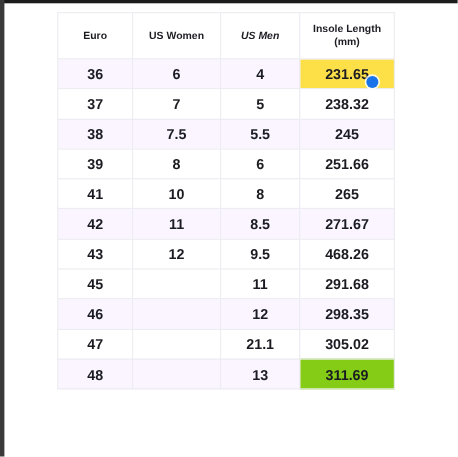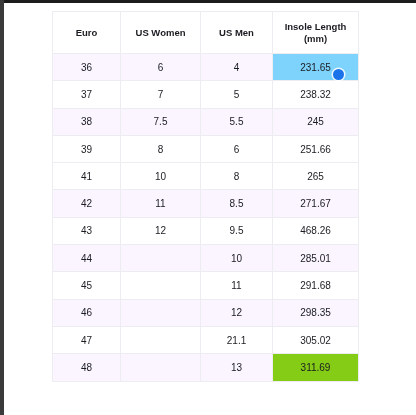--- a/index.html
+++ b/index.html
@@ -69,22 +69,22 @@
     height: 37px;
     font-size: 9.5px;
     font-weight: bold;
     line-height: 1.25;
     padding: 2px 2px;
     background: #ffffff;
   }
 
   table.size-table tbody td {
     height: 26.3px;
-    font-size: 10px;
-    font-weight: normal;
+    font-size: 13px;
+    font-weight: bold;
     padding: 0;
     background: #ffffff;
   }
 
   table.size-table tbody tr.striped td {
     background: #faf5ff;
   }
 
   .hdr-sub {
     display: block;
@@ -132,35 +132,35 @@
         <col class="c-insole">
       </colgroup>
       <thead>
         <tr>
           <th style="border-color: rgb(236, 236, 241);">
             <span>Euro</span>
           </th>
           <th style="border-color: rgb(236, 236, 241);">
             <span>US Women</span>
           </th>
-          <th style="border-color: rgb(236, 236, 241);">
+          <th style="border-color: rgb(236, 236, 241); font-style: italic;">
             <span>US Men</span>
           </th>
           <th style="border-color: rgb(236, 236, 241);">
             <span>Insole Length</span>
             <span class="hdr-sub">(mm)</span>
           </th>
         </tr>
       </thead>
       <tbody id="table-body">
           <tr class="striped">
             <td style="background: rgb(250, 245, 255); border-color: rgb(236, 236, 241);">36</td>
             <td style="background: rgb(250, 245, 255); border-color: rgb(236, 236, 241);">6</td>
             <td style="background: rgb(250, 245, 255); border-color: rgb(236, 236, 241);">4</td>
-            <td style="background: #7dd3fc; border-color: rgb(236, 236, 241);">231.65</td>
+            <td style="background: #fde047; border-color: rgb(236, 236, 241);">231.65</td>
           </tr>
           <tr>
             <td style="border-color: rgb(236, 236, 241);">37</td>
             <td style="border-color: rgb(236, 236, 241);">7</td>
             <td style="border-color: rgb(236, 236, 241);">5</td>
             <td style="border-color: rgb(236, 236, 241);">238.32</td>
           </tr>
           <tr class="striped">
             <td style="background: rgb(250, 245, 255); border-color: rgb(236, 236, 241);">38</td>
             <td style="background: rgb(250, 245, 255); border-color: rgb(236, 236, 241);">7.5</td>
@@ -184,26 +184,20 @@
             <td style="background: rgb(250, 245, 255); border-color: rgb(236, 236, 241);">11</td>
             <td style="background: rgb(250, 245, 255); border-color: rgb(236, 236, 241);">8.5</td>
             <td style="background: rgb(250, 245, 255); border-color: rgb(236, 236, 241);">271.67</td>
           </tr>
           <tr>
             <td style="border-color: rgb(236, 236, 241);">43</td>
             <td style="border-color: rgb(236, 236, 241);">12</td>
             <td style="border-color: rgb(236, 236, 241);">9.5</td>
             <td style="border-color: rgb(236, 236, 241);">468.26</td>
           </tr>
-          <tr class="striped">
-            <td style="background: rgb(250, 245, 255); border-color: rgb(236, 236, 241);">44</td>
-            <td style="background: rgb(250, 245, 255); border-color: rgb(236, 236, 241);"></td>
-            <td style="background: rgb(250, 245, 255); border-color: rgb(236, 236, 241);">10</td>
-            <td style="background: rgb(250, 245, 255); border-color: rgb(236, 236, 241);">285.01</td>
-          </tr>
           <tr>
             <td style="border-color: rgb(236, 236, 241);">45</td>
             <td style="border-color: rgb(236, 236, 241);"></td>
             <td style="border-color: rgb(236, 236, 241);">11</td>
             <td style="border-color: rgb(236, 236, 241);">291.68</td>
           </tr>
           <tr class="striped">
             <td style="background: rgb(250, 245, 255); border-color: rgb(236, 236, 241);">46</td>
             <td style="background: rgb(250, 245, 255); border-color: rgb(236, 236, 241);"></td>
             <td style="background: rgb(250, 245, 255); border-color: rgb(236, 236, 241);">12</td>

